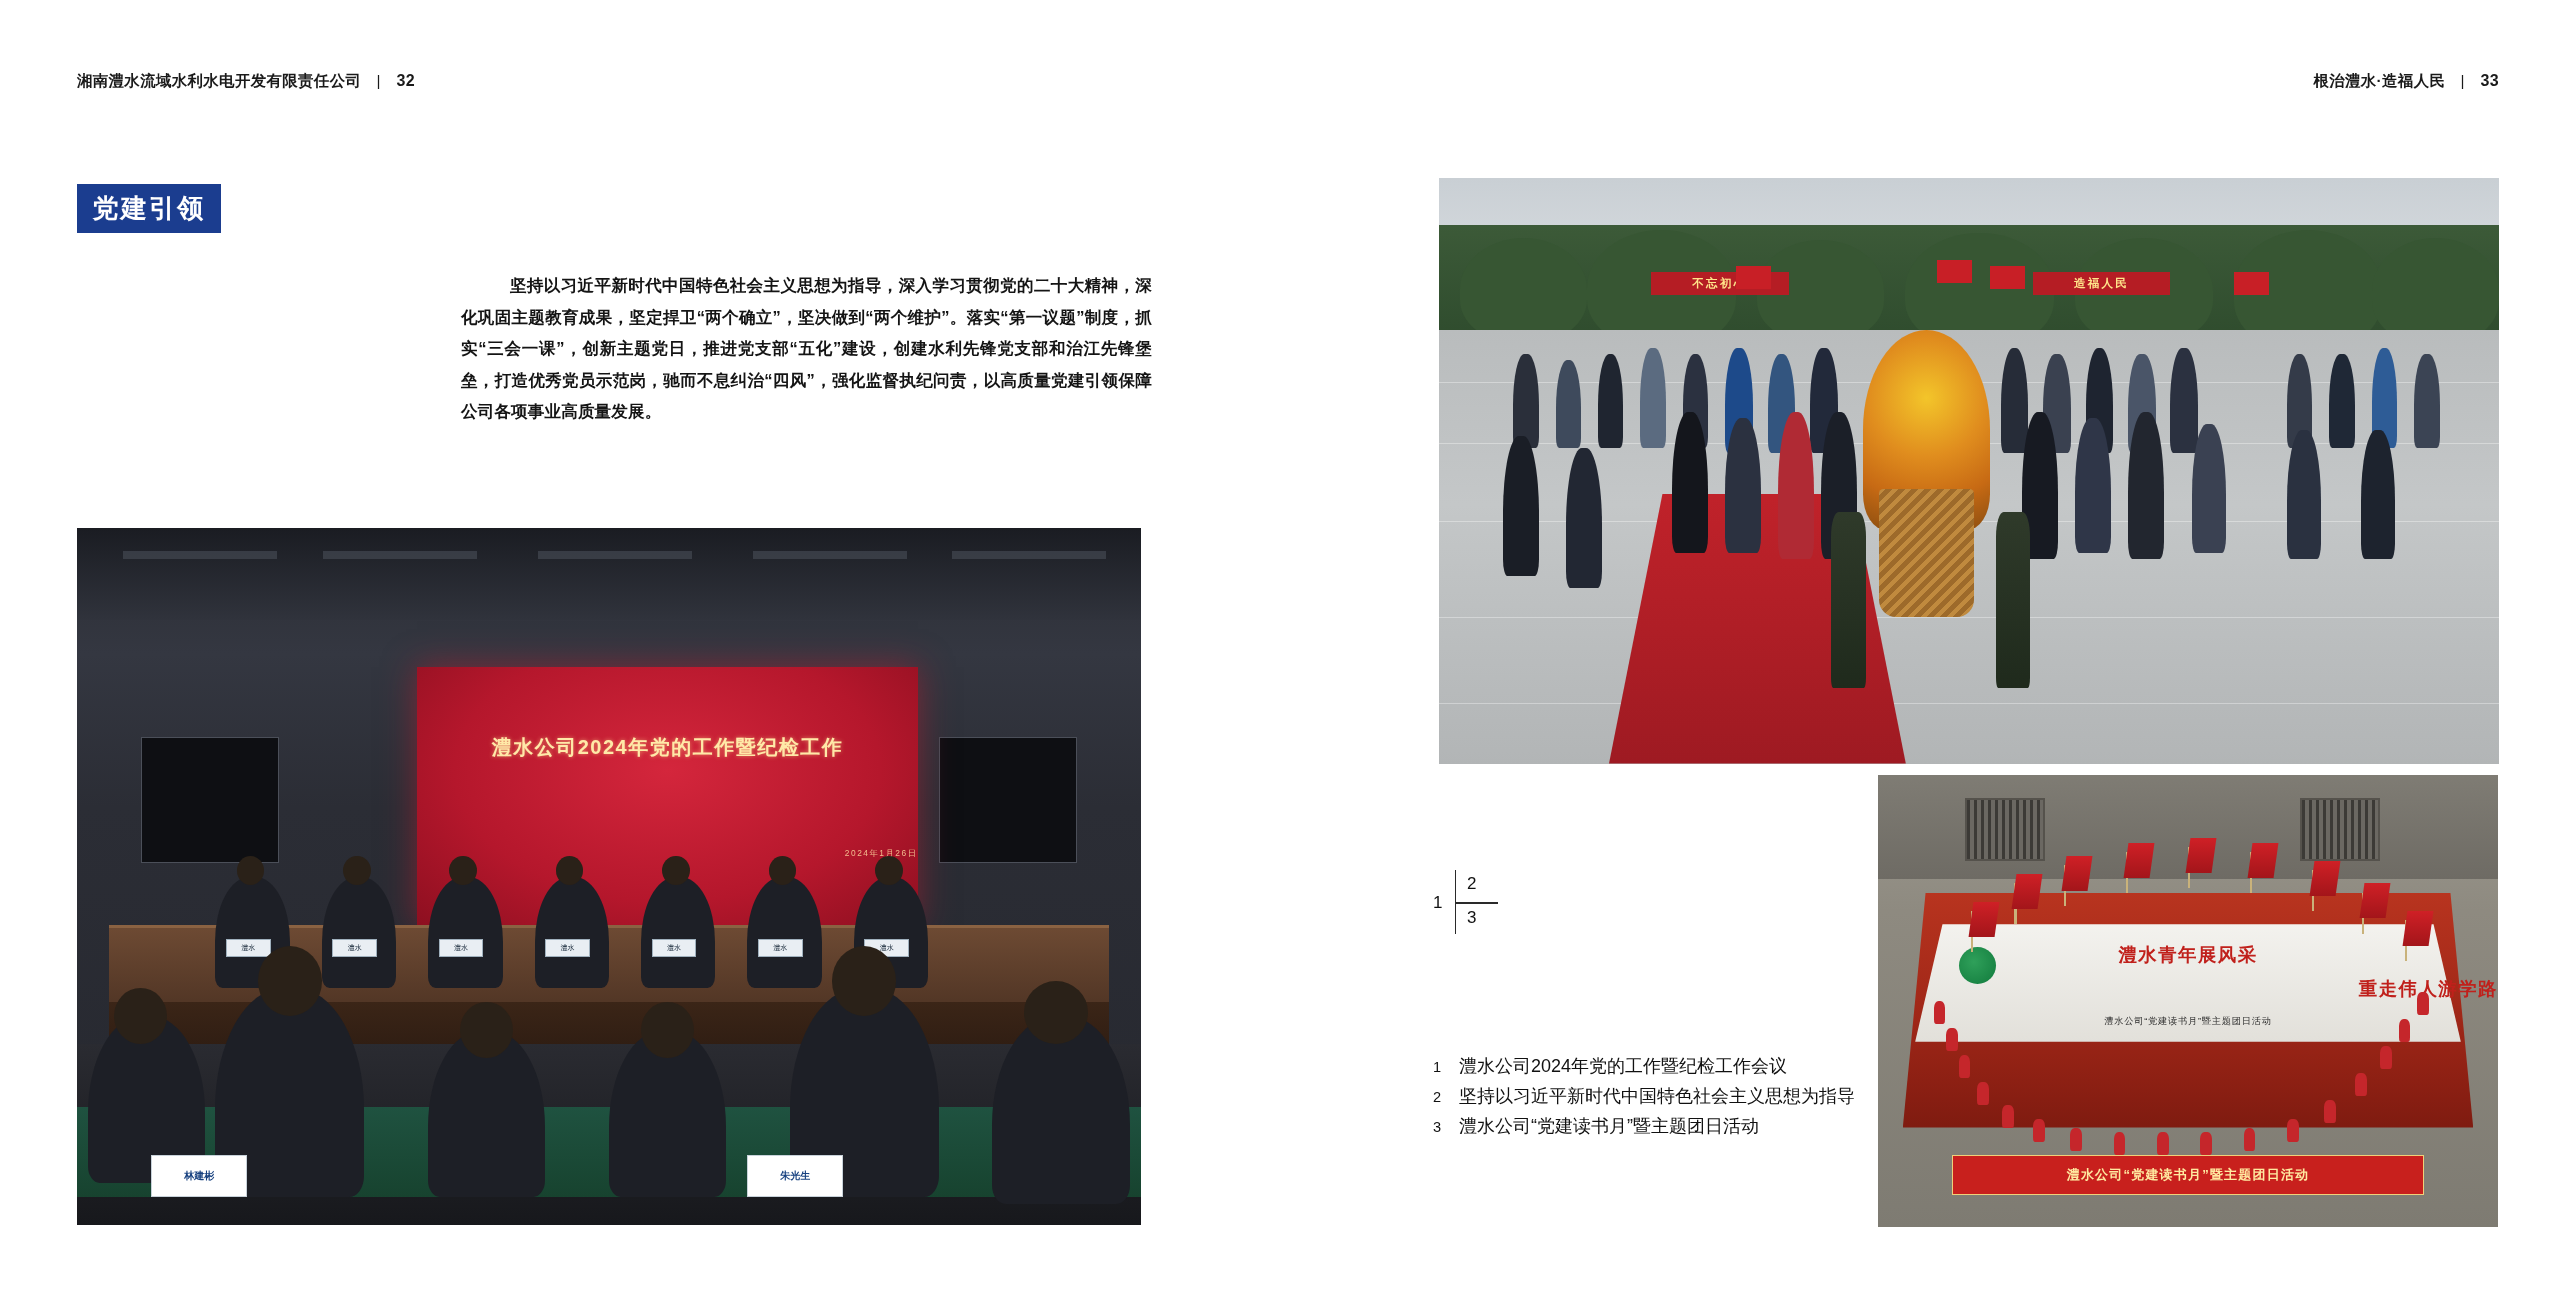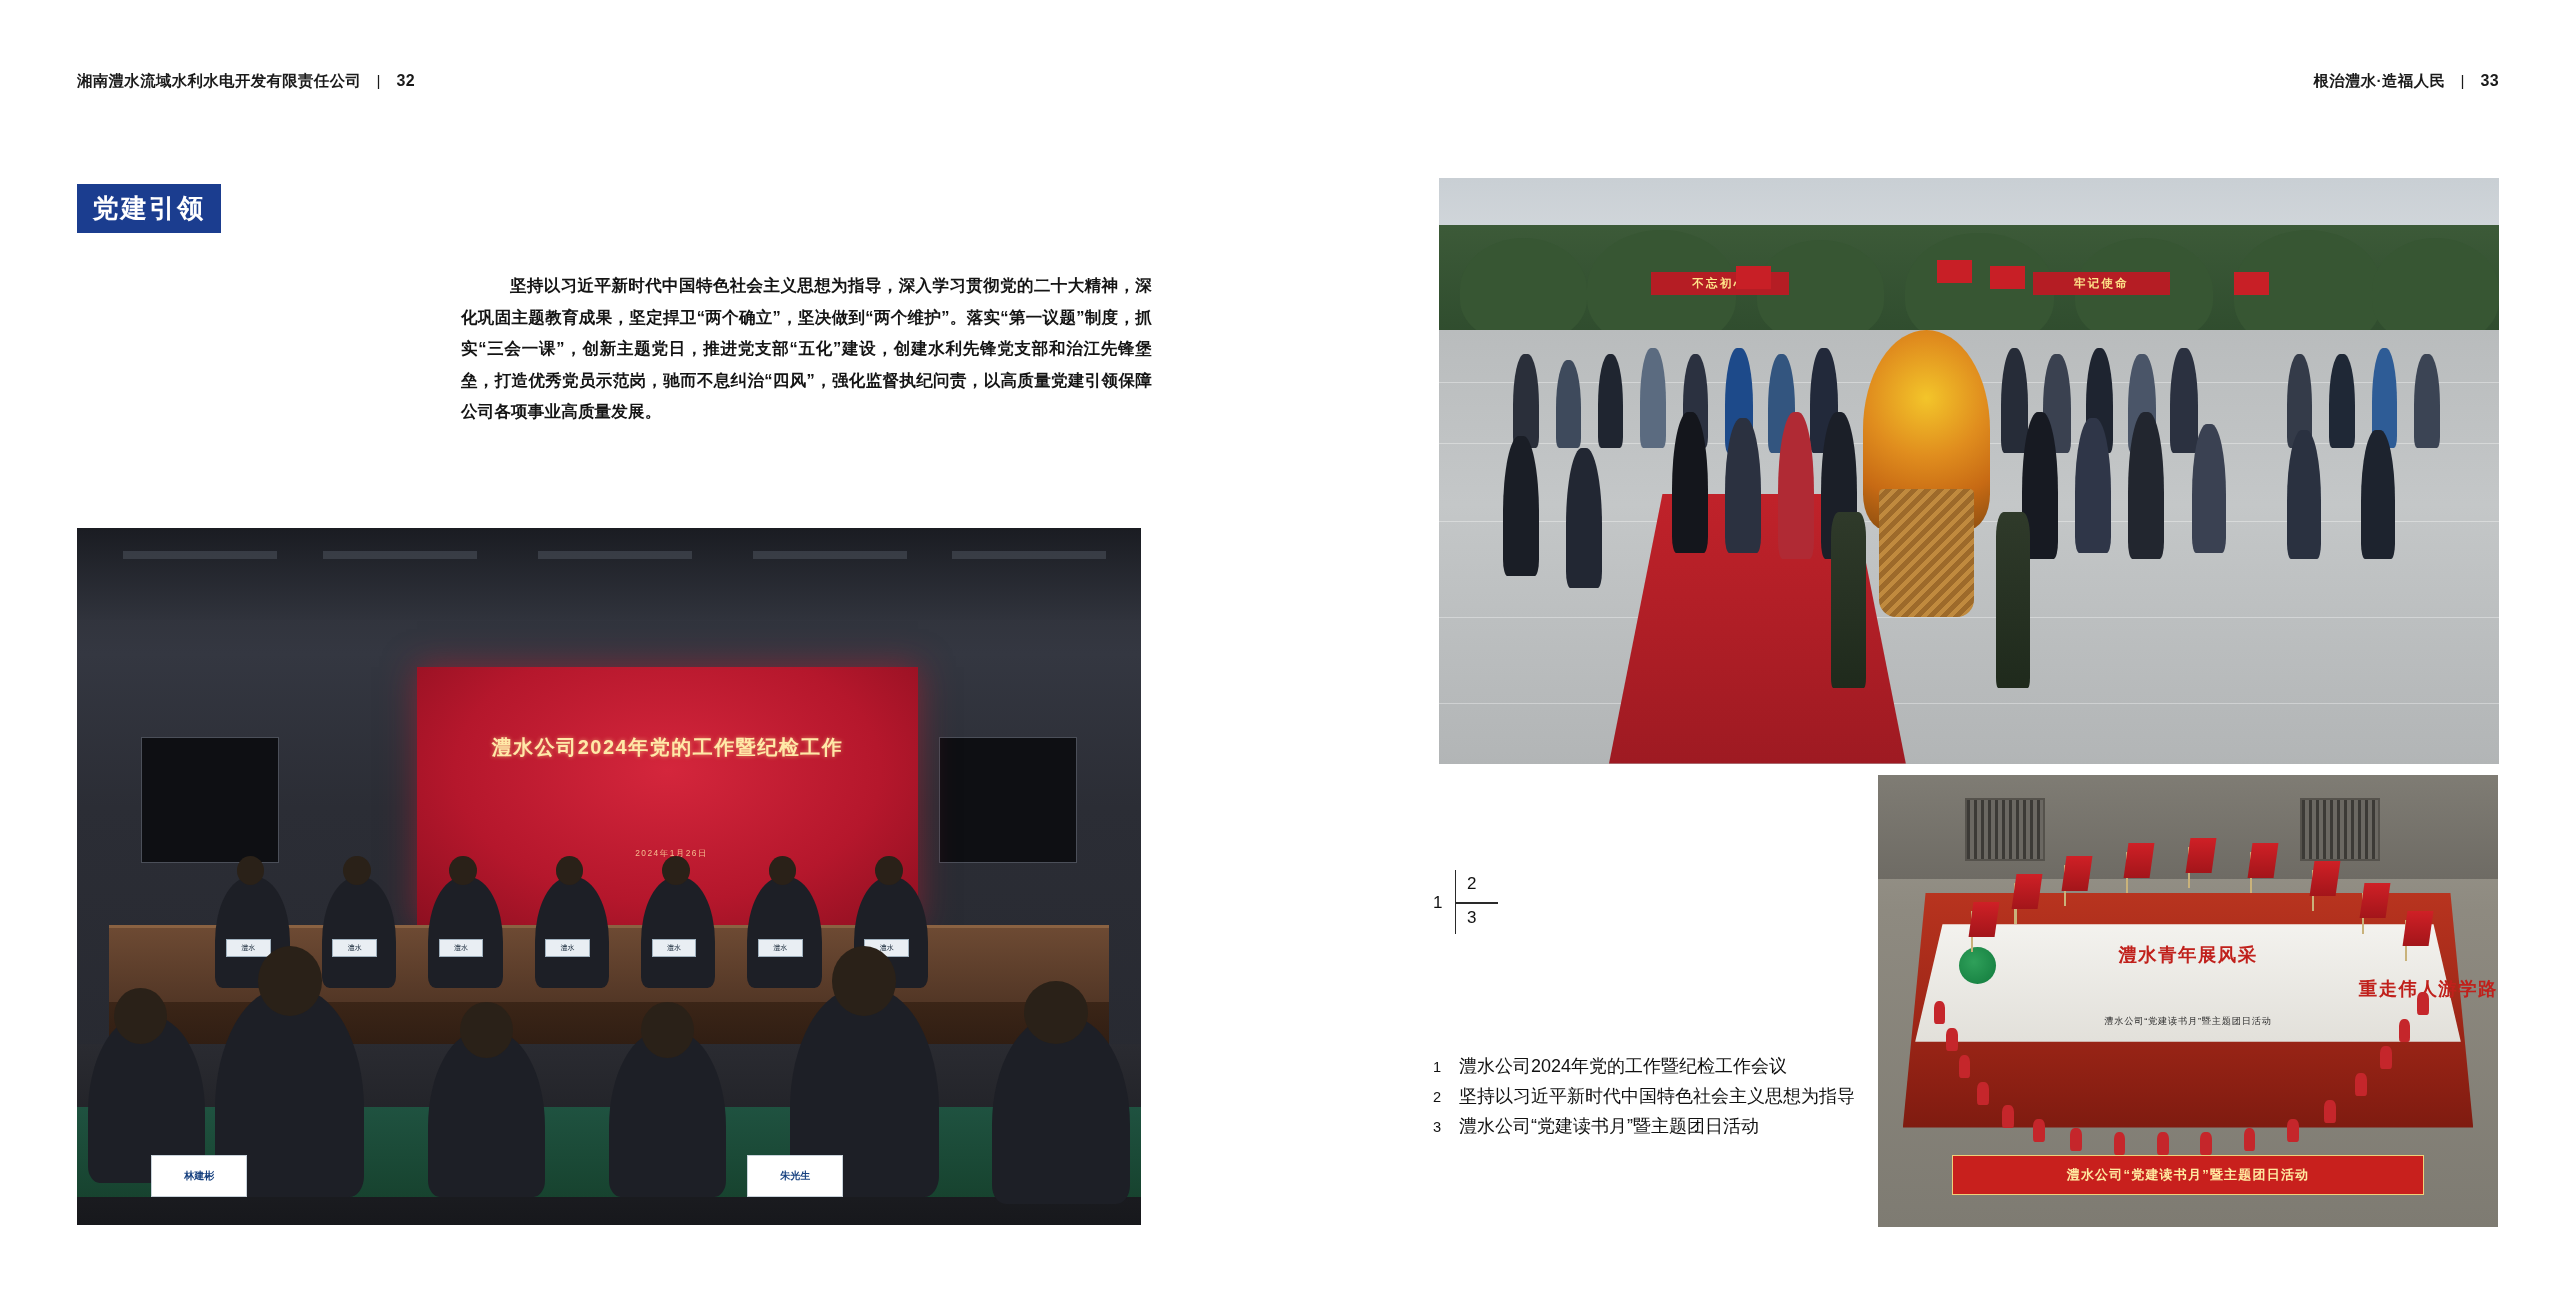--- a/index.html
+++ b/index.html
@@ -177,21 +177,21 @@
   .conf-screen .screen-sub {
     position: absolute; left: 0; right: 0; top: 47%;
     text-align: center;
     color: #ffe9a8;
     font-size: 20px;
     font-weight: bold;
     letter-spacing: 12.3px;
   }
   .conf-screen .screen-date {
     position: absolute; left: 8px; right: 0; top: 70%;
-    text-align: center;
+    text-align: right;
     color: #ffd9a0;
     font-size: 8.4px;
     letter-spacing: 1.5px;
     opacity: .85;
   }
   .conf-side-screen {
     position: absolute;
     top: 30%;
     width: 13%; height: 18%;
     background: #0e0f13;
@@ -481,21 +481,21 @@
   </div>
   <div class="sq-ground">
     <div class="paving" style="top:12%;"></div>
     <div class="paving" style="top:26%;"></div>
     <div class="paving" style="top:44%;"></div>
     <div class="paving" style="top:66%;"></div>
     <div class="paving" style="top:86%;"></div>
   </div>
 
   <div class="sq-banner" style="left:20%; width:13%;">不忘初心</div>
-  <div class="sq-banner" style="left:56%; width:13%;">牢记使命</div>
+  <div class="sq-banner" style="left:56%; width:13%;">造福人民</div>
 
   <div class="sq-flag" style="left:28%; top:15%;"></div>
   <div class="sq-flag" style="left:47%; top:14%;"></div>
   <div class="sq-flag" style="left:52%; top:15%;"></div>
   <div class="sq-flag" style="left:75%; top:16%;"></div>
 
   <div class="sq-carpet"></div>
 
   <div class="sq-crowd-person" style="left:7%;  top:30%; width:2.4%; height:16%; background:#2a2f3a;"></div>
   <div class="sq-crowd-person" style="left:11%; top:31%; width:2.4%; height:15%; background:#3e4a5c;"></div>

